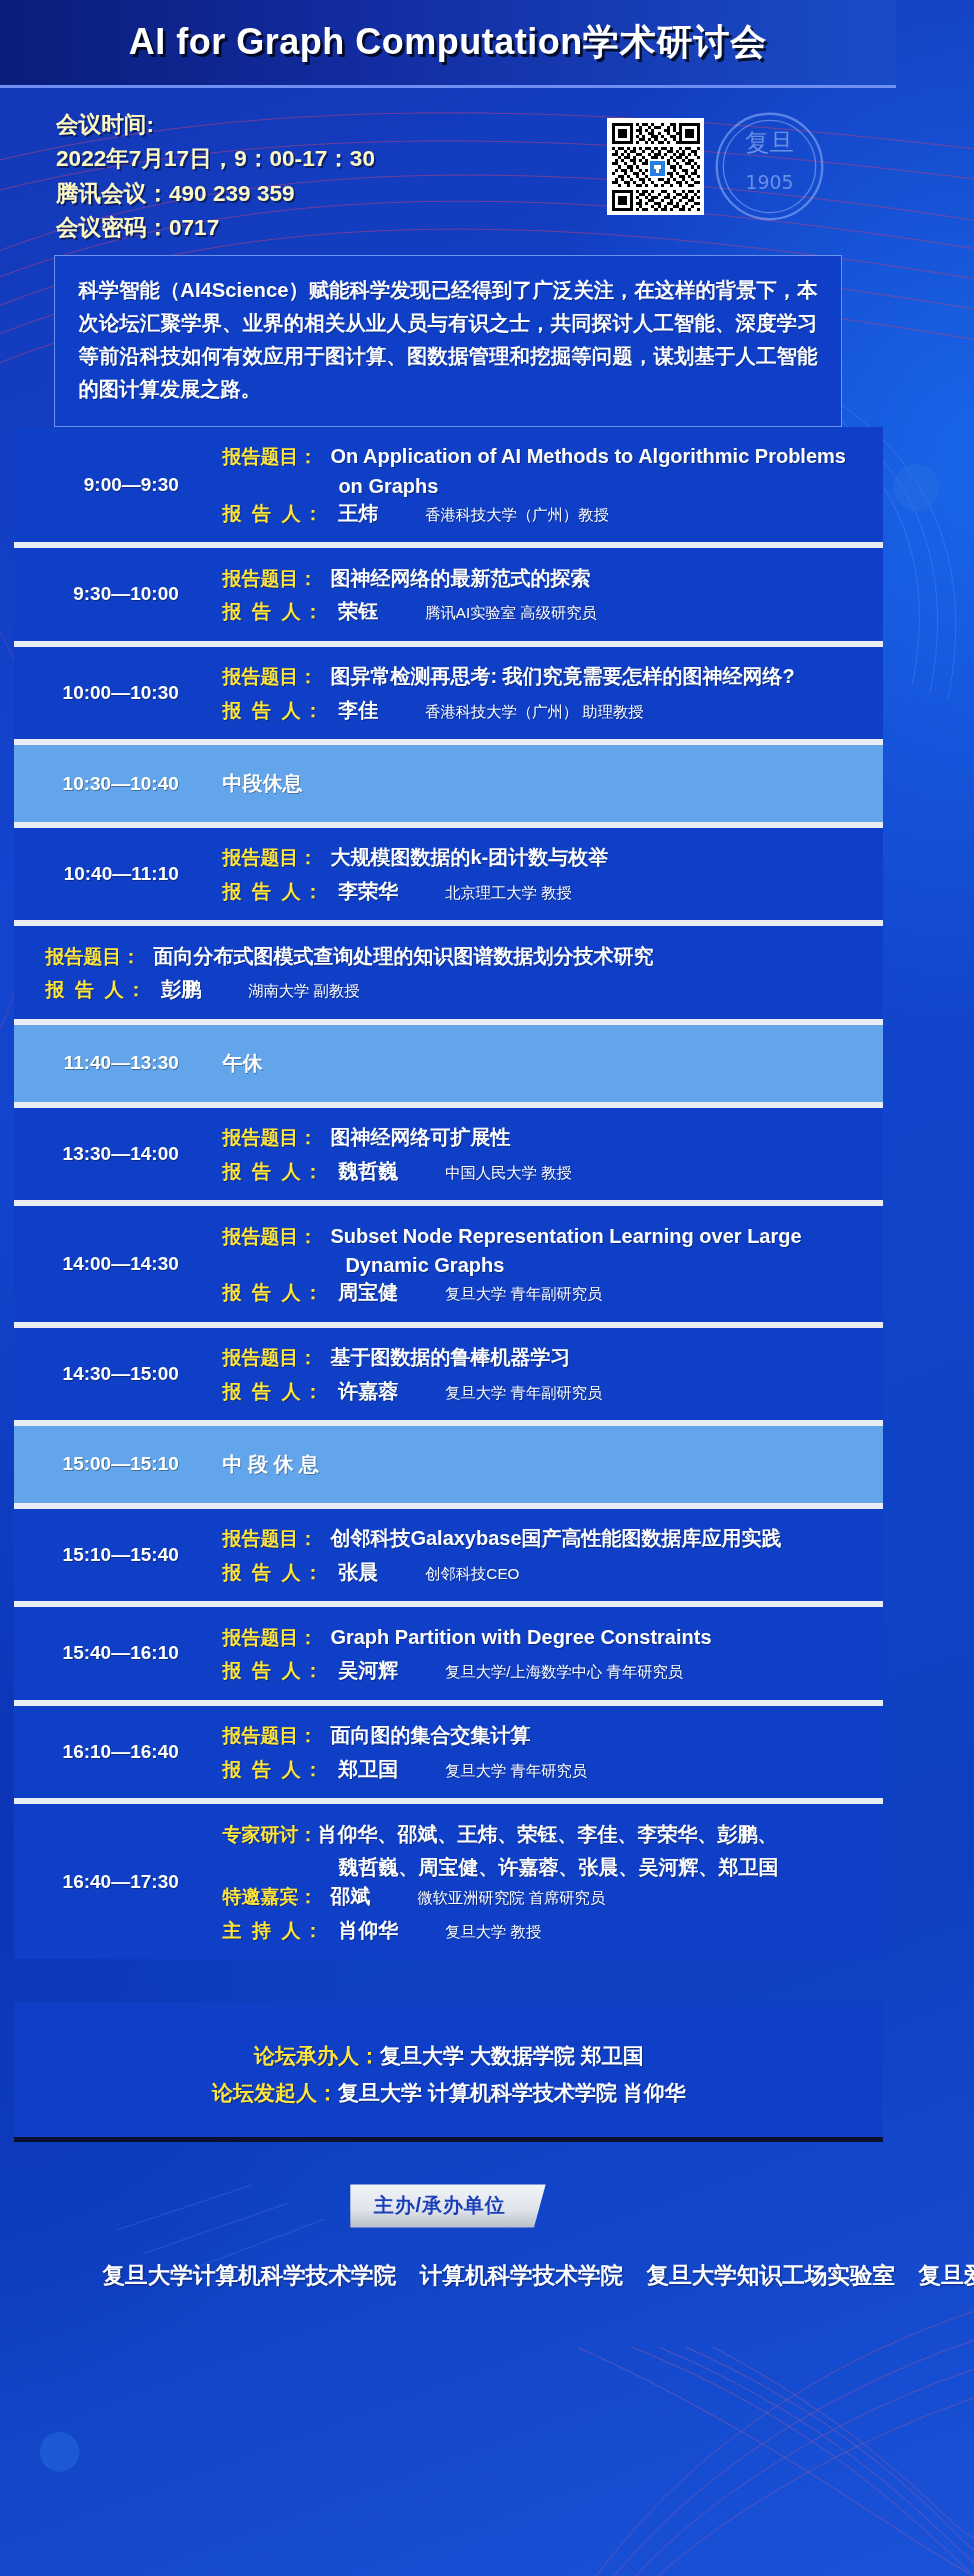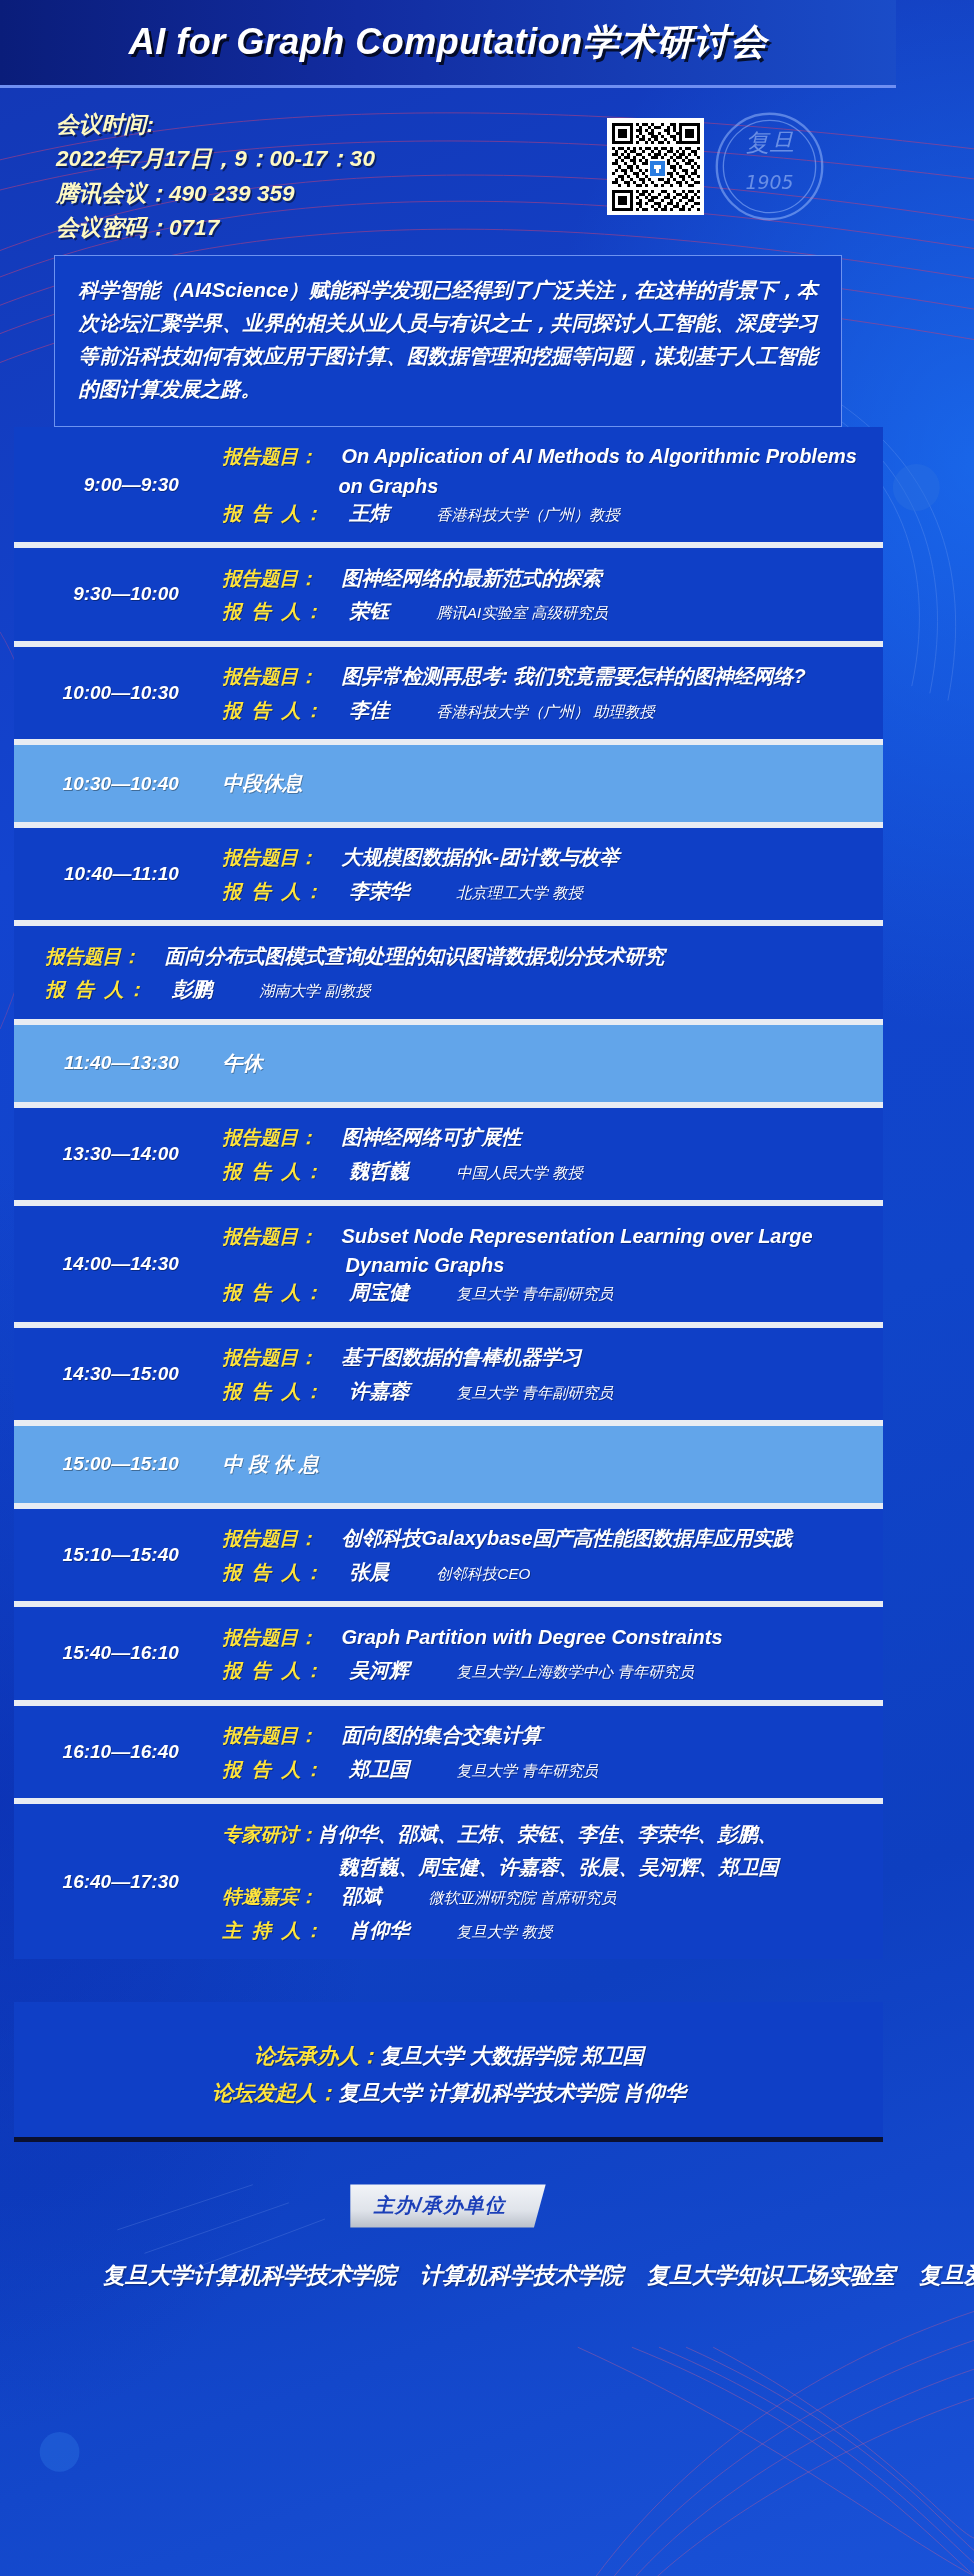--- a/index.html
+++ b/index.html
@@ -15,21 +15,21 @@
   .bg {
     position:absolute; inset:0;
     background:
       radial-gradient(ellipse 632px 812px at 100% 18%, rgba(30,130,255,.55), rgba(30,130,255,0) 70%),
       radial-gradient(ellipse 542px 903px at 0% 70%, rgba(10,40,170,.55), rgba(10,40,170,0) 70%),
       linear-gradient(160deg,#1337b4 0%,#1344cf 30%,#1045c9 55%,#0e3fc0 75%,#1a52d8 100%);
     z-index:0;
   }
   .arcs { position:absolute; inset:0; z-index:1; pointer-events:none; }
 
-  .page { position:relative; z-index:3; width:896px;font-style:italic; }
+  .page { position:relative; z-index:3; width:896px; }
 
   
   .titlebar {
     height:88px;
     background: linear-gradient(90deg,#0a1d7a 0%,#122ca0 40%,#1a4cc8 100%);
     border-bottom:3.6px solid #6f8ff2;
     display:flex; align-items:center; justify-content:center;
     position:relative;
   }
   .titlebar h1 {
@@ -115,21 +115,21 @@
   .line:last-child { margin-bottom:0; }
   .lbl {
     color:#ffe43a; font-weight:bold; font-size:19px;
     white-space:nowrap; flex:0 0 auto;
     text-shadow:0.9px 0.9px 0 rgba(0,0,0,.35);
     text-align:center;
   }
   .lbl.sp { letter-spacing:2.7px; }
   .val {
     color:#ffffff; font-weight:bold; font-size:20px; line-height:1.5;
-    margin-left:24px;
+    margin-left:13px;
     text-shadow:0.9px 0.9px 0 rgba(0,0,0,.35);
   }
   .val.en { font-size:20px; }
   .cont { margin-left:116px; color:#fff; font-weight:bold; font-size:20px;
           text-shadow:0.9px 0.9px 0 rgba(0,0,0,.35); margin-top:1.8px; }
   .cont.indent2 { margin-left:123px; }
   .aff {
     color:#ffffff; font-size:15.3px; font-weight:500;
     margin-left:47px; white-space:nowrap;
     text-shadow:0.9px 0.9px 0 rgba(0,0,0,.3);

